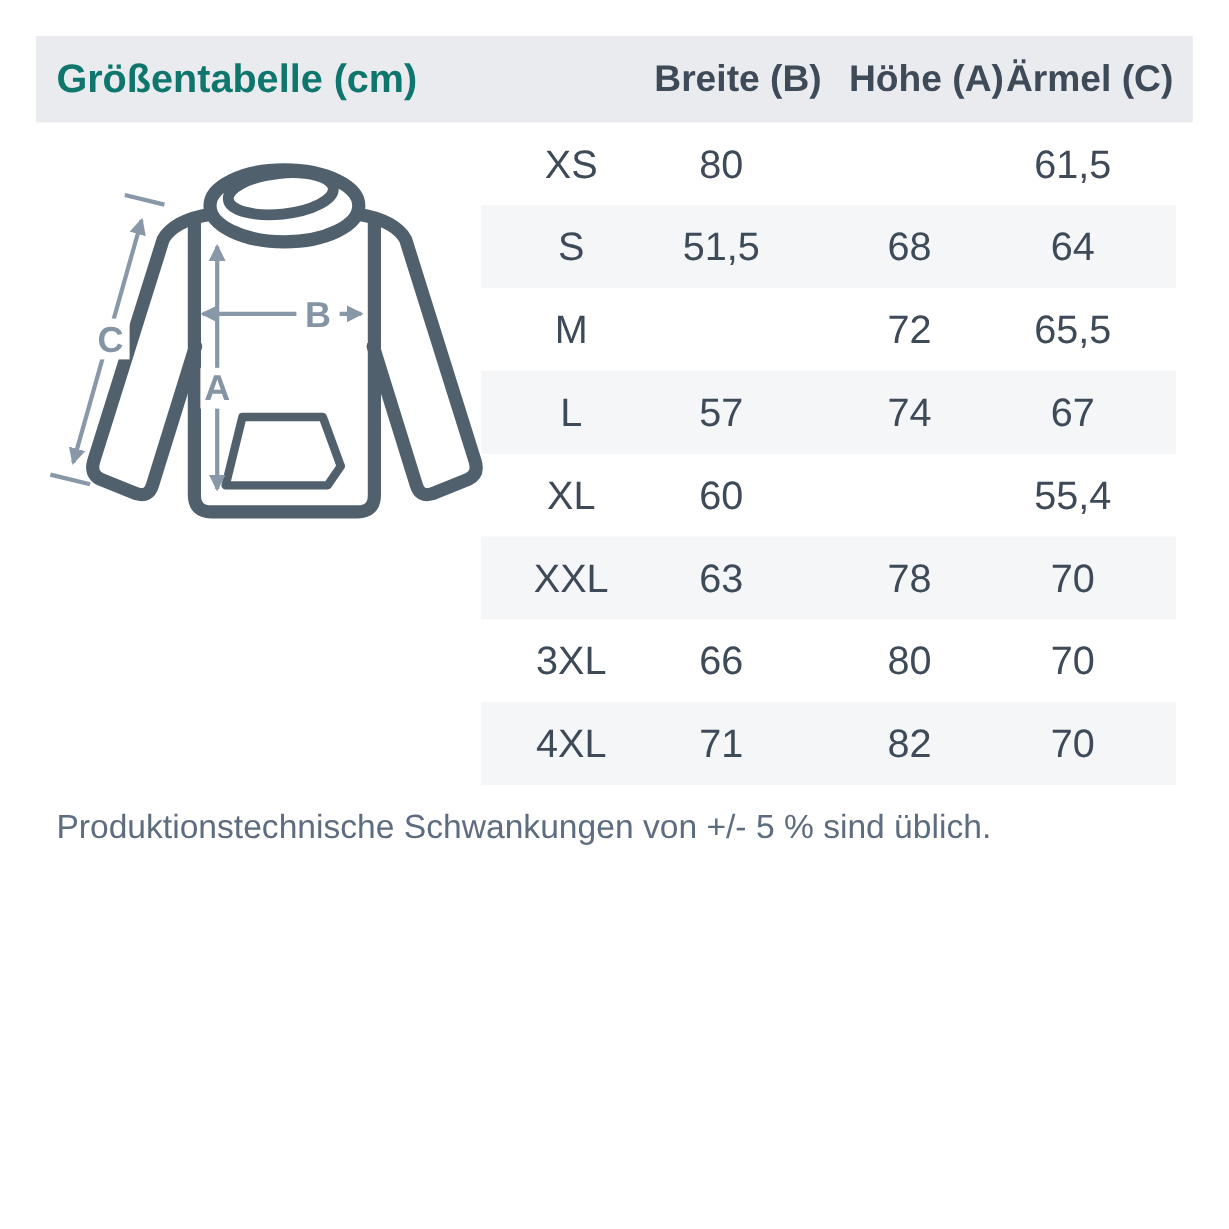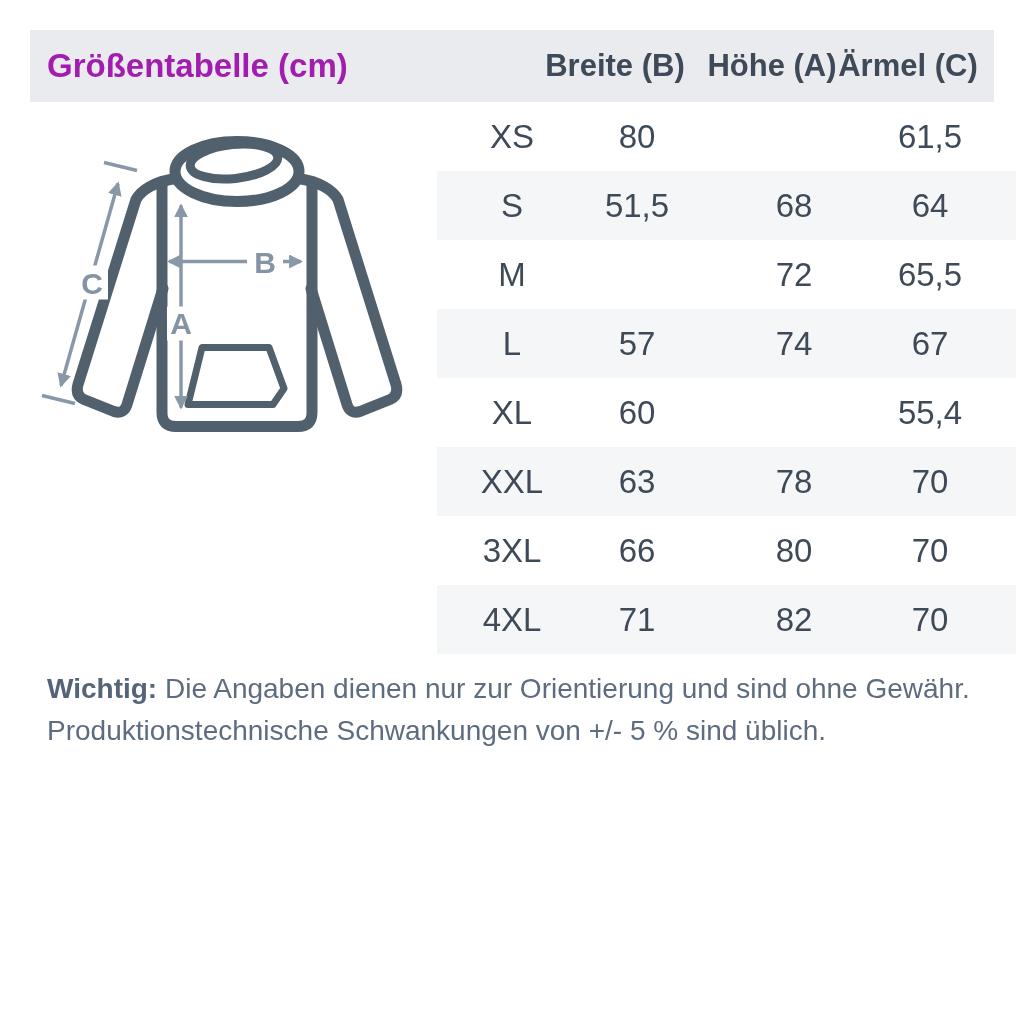--- a/index.html
+++ b/index.html
@@ -14,37 +14,37 @@
   
   .header-bar {
     position: absolute; left: 30px; top: 30px;
     width: 964px; height: 72px;
     background: #e9ebee;
   }
   .header-title {
     position: absolute; left: 17px; top: 0;
     line-height: 72px;
     font-size: 33px; font-weight: bold;
-    color: #a21caf;
+    color: #0f766e;
     white-space: nowrap;
   }
   .header-col {
     position: absolute; top: 0; width: 170px;
     line-height: 72px; text-align: center;
     font-size: 31px; font-weight: bold;
     color: #3e4a57;
     white-space: nowrap;
   }
   .header-col.col-b { left: 500px; }
   .header-col.col-h { left: 657px; }
   .header-col.col-c { left: 793px; }
 
   
   .table-rows {
-    position: absolute; left: 437px; top: 102px;
+    position: absolute; left: 401px; top: 102px;
     width: 579px;
   }
   .row { position: relative; height: 69px; }
   .row:nth-child(2n) { background: #f4f6f8; }
   .cell {
     position: absolute; top: 0; width: 150px; height: 69px;
     line-height: 69px; text-align: center;
     font-size: 33px; color: #3e4a57;
     white-space: nowrap;
   }
@@ -161,15 +161,14 @@
     </div>
     <div class="row">
       <div class="cell size">4XL</div>
       <div class="cell b">71</div>
       <div class="cell h">82</div>
       <div class="cell c">70</div>
     </div>
   </div>
 
 <div class="note">
-  <div class="line"><strong>Wichtig:</strong><span> Die Angaben dienen nur zur Orientierung und sind ohne Gewähr.</span></div>
   <div class="line">Produktionstechnische Schwankungen von +/- 5 % sind üblich.</div>
 </div>
 
 </body></html>

